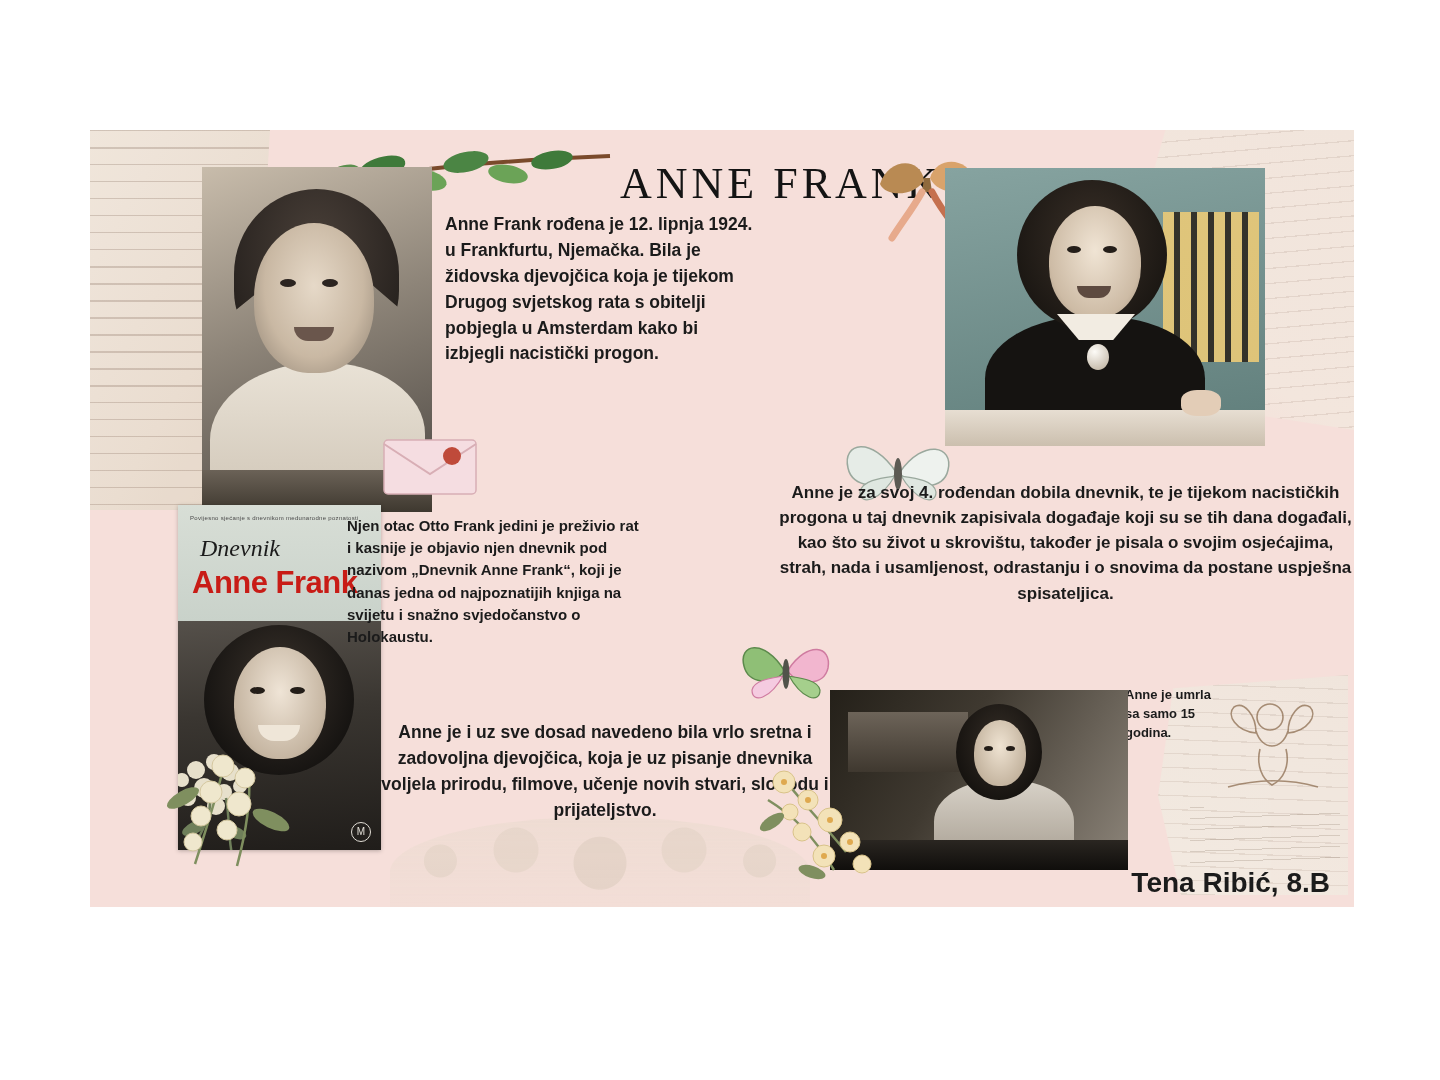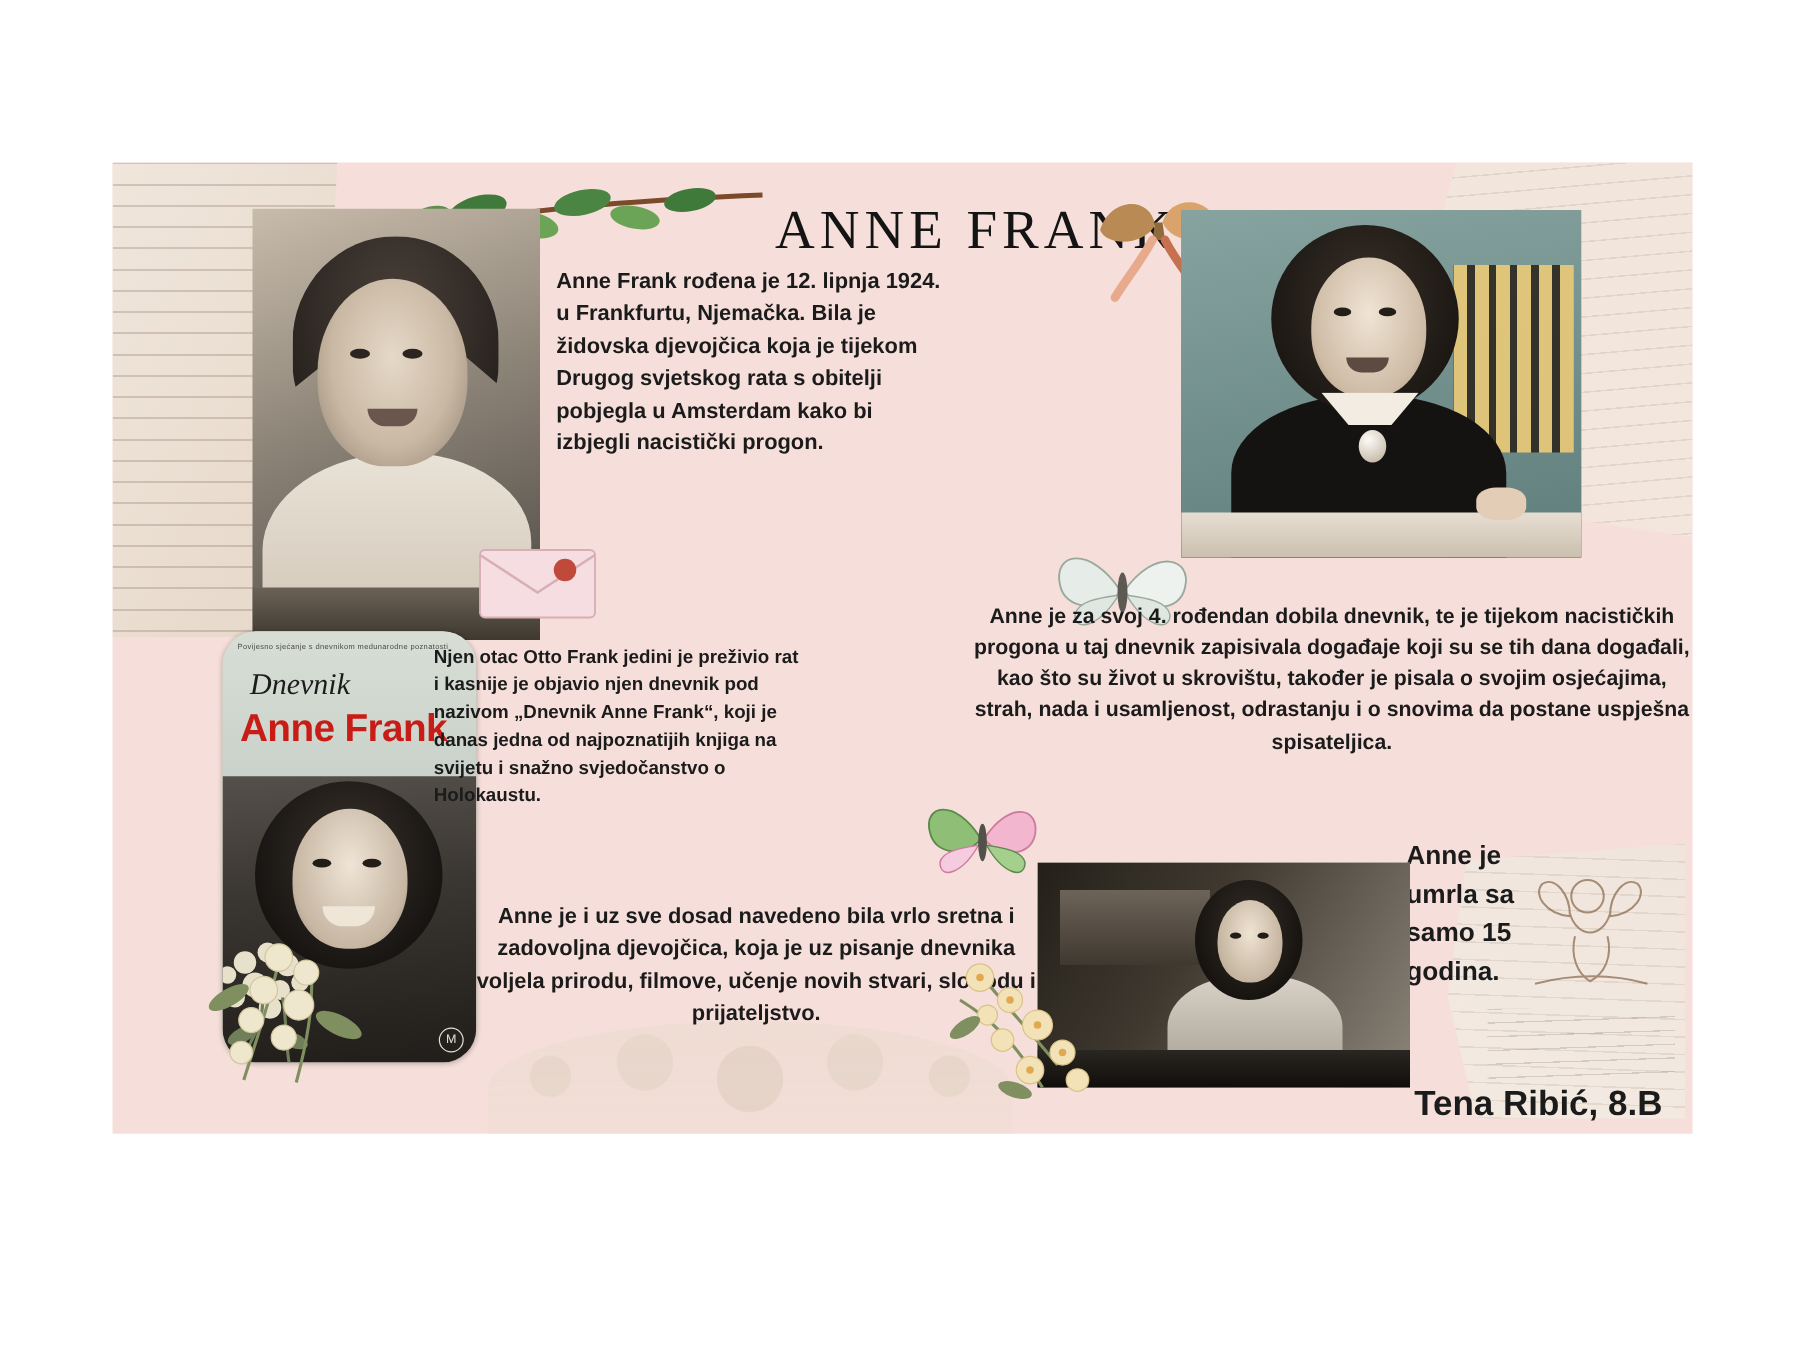--- a/index.html
+++ b/index.html
@@ -264,21 +264,20 @@
   }
 
   
   #photo-book {
     left: 88px;
     top: 375px;
     width: 203px;
     height: 345px;
     background: #cfd6cf;
     box-shadow: 0 1px 4px rgba(0,0,0,0.25);
-    border-radius: 27px;
   }
   #photo-book .bk-top {
     position: absolute; left: 0; top: 0; width: 100%; height: 116px;
     background: linear-gradient(180deg, #d8ded6 0%, #c9d2ca 100%);
   }
   #photo-book .bk-tiny {
     position: absolute; left: 12px; top: 10px;
     font-size: 6px; color: #4a4a4a; letter-spacing: 0.3px;
   }
   #photo-book .bk-script {
@@ -394,22 +393,22 @@
     left: 688px; top: 350px; width: 575px;
     font-size: 17px;
     text-align: center;
   }
   #text-happy {
     left: 280px; top: 590px; width: 470px;
     font-size: 17.5px;
     text-align: center;
   }
   #text-death {
-    left: 1035px; top: 539px; width: 92px;
-    font-size: 21px;
+    left: 1035px; top: 555px; width: 92px;
+    font-size: 13px;
   }
   #text-author {
     left: 1030px; top: 732px; width: 210px;
     font-size: 28px;
     text-align: right;
   }
 
   
   .bow {
     position: absolute;

